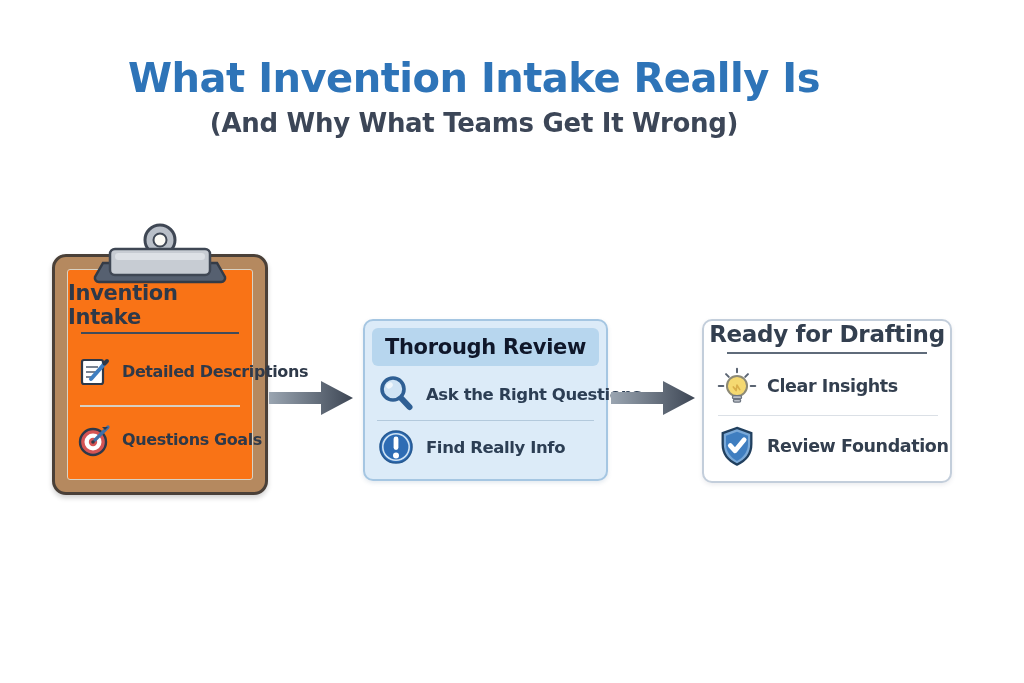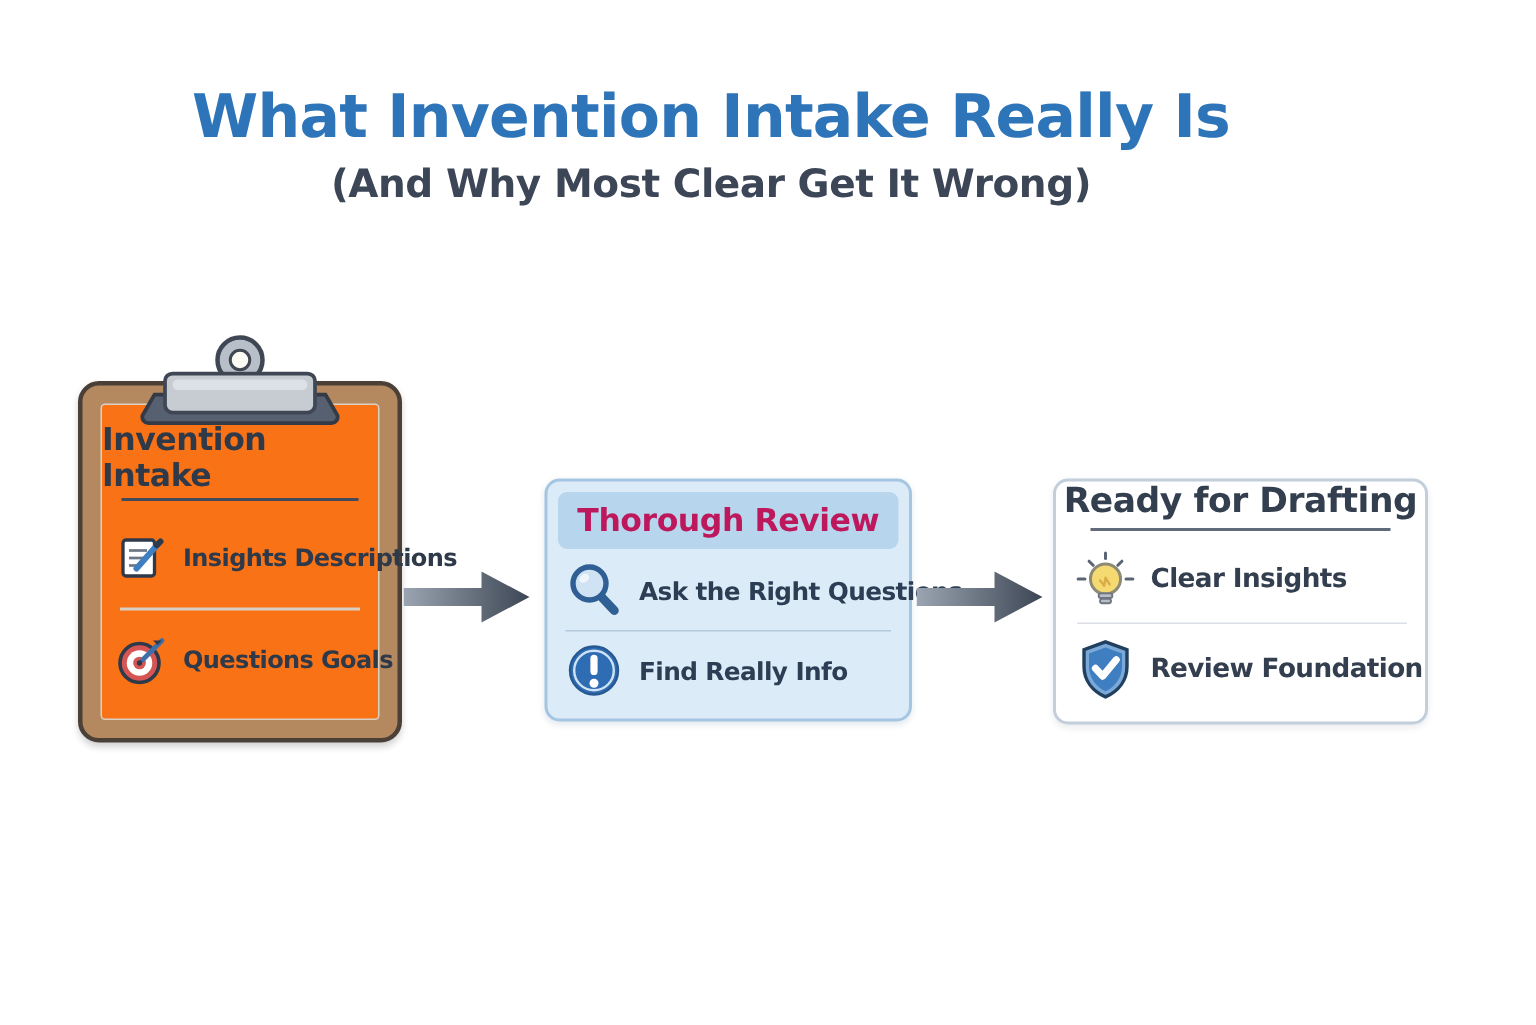--- a/index.html
+++ b/index.html
@@ -53,21 +53,21 @@
   
   .review-box {
     position: absolute; left: 363px; top: 303px; width: 245px; height: 162px;
     background: #dcebf8; border: 2px solid #a5c6e2; border-radius: 10px;
     box-shadow: 0 2px 4px rgba(70,110,150,0.15);
     display: flex; flex-direction: column;
   }
   .review-header {
     margin: 7px 7px 0 7px; height: 38px; background: #b7d6ee; border-radius: 6px;
     display: flex; align-items: center; justify-content: center;
-    font-size: 21px; font-weight: bold; color: #be185d; letter-spacing: -0.3px;
+    font-size: 21px; font-weight: bold; color: #0f172a; letter-spacing: -0.3px;
   }
   .review-rows { flex: 1; display: flex; flex-direction: column; padding: 2px 10px 6px 10px; }
   .review-row { flex: 1; display: flex; align-items: center; gap: 9px; }
   .review-row .row-label { font-size: 16.5px; font-weight: bold; color: #2c3e54; letter-spacing: -0.4px; white-space: nowrap; }
   .review-divider { height: 1px; background: #b3c9dc; margin: 0 2px; }
   .icon-cell-lg { width: 42px; display: flex; align-items: center; justify-content: center; flex: none; }
 
   
   .draft-box {
     position: absolute; left: 702px; top: 303px; width: 250px; height: 164px;
@@ -85,41 +85,41 @@
   .draft-row .row-label { font-size: 17.5px; font-weight: bold; color: #333f4f; letter-spacing: -0.4px; white-space: nowrap; }
   .draft-divider { height: 1px; background: #dbe0e6; margin: 0 2px; }
 </style>
 </head>
 <body>
 
 <div class="canvas">
 
   <div class="header">
     <div class="title">What Invention Intake Really Is</div>
-    <div class="subtitle">(And Why Most Clear Get It Wrong)</div>
+    <div class="subtitle">(And Why What Teams Get It Wrong)</div>
   </div>
 
   <div class="clipboard">
     <div class="board"></div>
     <div class="paper">
       <div class="paper-heading">Invention Intake</div>
       <div class="paper-heading-rule"></div>
       <div class="paper-rows">
         <div class="paper-row">
           <span class="icon-cell">
             <svg width="34" height="34" viewBox="0 0 34 34">
               <rect x="4" y="6" width="21" height="24" rx="2" fill="#ffffff" stroke="#2e3949" stroke-width="2.2"></rect>
               <line x1="8" y1="13" x2="20" y2="13" stroke="#6b7686" stroke-width="1.8"></line>
               <line x1="8" y1="18" x2="20" y2="18" stroke="#6b7686" stroke-width="1.8"></line>
               <line x1="8" y1="23" x2="16" y2="23" stroke="#6b7686" stroke-width="1.8"></line>
               <line x1="13" y1="25" x2="28" y2="8" stroke="#3f7ec0" stroke-width="4" stroke-linecap="round"></line>
               <line x1="26.5" y1="9.5" x2="29" y2="7" stroke="#2e3949" stroke-width="4" stroke-linecap="round"></line>
             </svg>
           </span>
-          <span class="row-label">Insights Descriptions</span>
+          <span class="row-label">Detailed Descriptions</span>
         </div>
         <div class="paper-divider"></div>
         <div class="paper-divider"></div>
         <div class="paper-row">
           <span class="icon-cell">
             <svg width="36" height="36" viewBox="0 0 36 36">
               <circle cx="16" cy="20" r="13" fill="#d65454" stroke="#2e3949" stroke-width="2.4"></circle>
               <circle cx="16" cy="20" r="8.5" fill="#ffffff"></circle>
               <circle cx="16" cy="20" r="4.2" fill="#d65454"></circle>
               <line x1="31" y1="5" x2="18" y2="18" stroke="#3f6fa8" stroke-width="3.2" stroke-linecap="round"></line>

